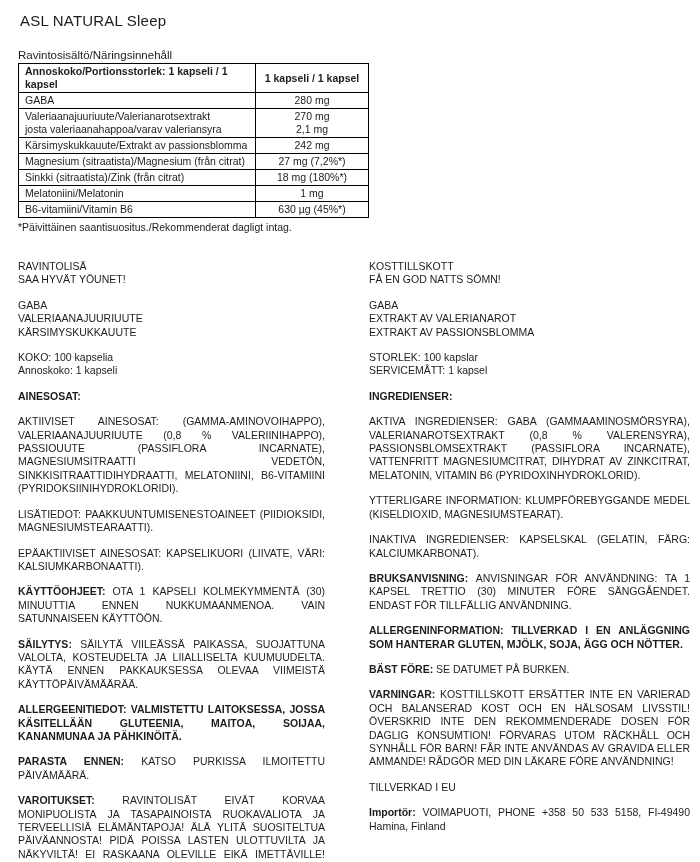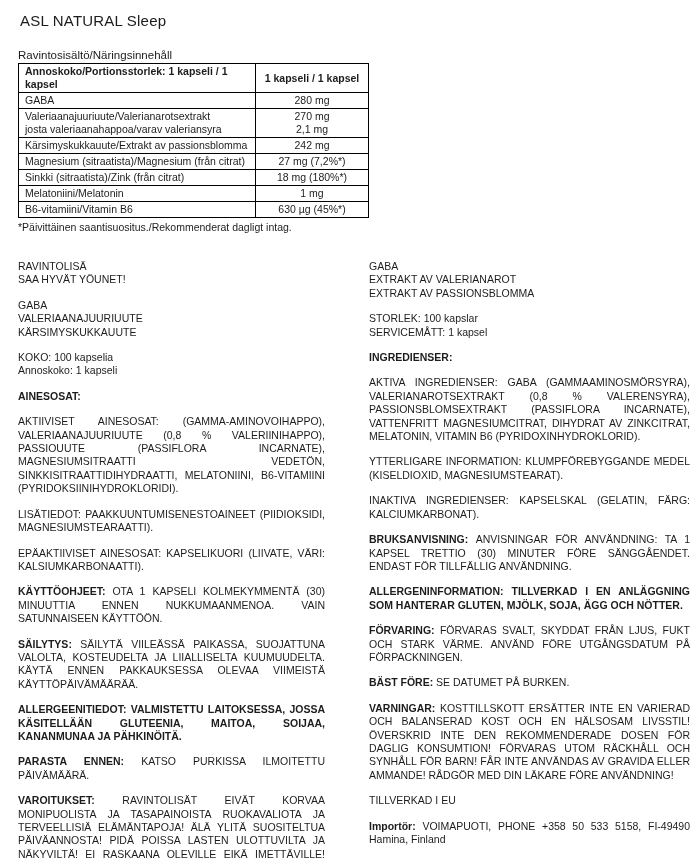--- a/index.html
+++ b/index.html
@@ -151,29 +151,29 @@
         <div class="para">AKTIIVISET AINESOSAT: (GAMMA-AMINOVOIHAPPO), VALERIAANAJUURIUUTE (0,8 % VALERIINIHAPPO), PASSIOUUTE (PASSIFLORA INCARNATE), MAGNESIUMSITRAATTI VEDETÖN, SINKKISITRAATTIDIHYDRAATTI, MELATONIINI, B6-VITAMIINI (PYRIDOKSIINIHYDROKLORIDI).</div>
         <div class="para">LISÄTIEDOT: PAAKKUUNTUMISENESTOAINEET (PIIDIOKSIDI, MAGNESIUMSTEARAATTI).</div>
         <div class="para">EPÄAKTIIVISET AINESOSAT: KAPSELIKUORI (LIIVATE, VÄRI: KALSIUMKARBONAATTI).</div>
         <div class="para"><span class="lbl">KÄYTTÖOHJEET: </span>OTA 1 KAPSELI KOLMEKYMMENTÄ (30) MINUUTTIA ENNEN NUKKUMAANMENOA. VAIN SATUNNAISEEN KÄYTTÖÖN.</div>
         <div class="para"><span class="lbl">SÄILYTYS: </span>SÄILYTÄ VIILEÄSSÄ PAIKASSA, SUOJATTUNA VALOLTA, KOSTEUDELTA JA LIIALLISELTA KUUMUUDELTA. KÄYTÄ ENNEN PAKKAUKSESSA OLEVAA VIIMEISTÄ KÄYTTÖPÄIVÄMÄÄRÄÄ.</div>
         <div class="para allbold"><span class="lbl">ALLERGEENITIEDOT: </span>VALMISTETTU LAITOKSESSA, JOSSA KÄSITELLÄÄN GLUTEENIA, MAITOA, SOIJAA, KANANMUNAA JA PÄHKINÖITÄ.</div>
         <div class="para"><span class="lbl">PARASTA ENNEN: </span>KATSO PURKISSA ILMOITETTU PÄIVÄMÄÄRÄ.</div>
         <div class="para"><span class="lbl">VAROITUKSET: </span>RAVINTOLISÄT EIVÄT KORVAA MONIPUOLISTA JA TASAPAINOISTA RUOKAVALIOTA JA TERVEELLISIÄ ELÄMÄNTAPOJA! ÄLÄ YLITÄ SUOSITELTUA PÄIVÄANNOSTA! PIDÄ POISSA LASTEN ULOTTUVILTA JA NÄKYVILTÄ! EI RASKAANA OLEVILLE EIKÄ IMETTÄVILLE! NEUVOTTELE LÄÄKÄRIN KANSSA ENNEN KÄYTTÖÄ!</div>
       </div>
     <div class="col right">
+        <div class="para">KOSTTILLSKOTT<br>FÅ EN GOD NATTS SÖMN!</div>
         <div class="para">GABA<br>EXTRAKT AV VALERIANAROT<br>EXTRAKT AV PASSIONSBLOMMA</div>
         <div class="para">STORLEK: 100 kapslar<br>SERVICEMÅTT: 1 kapsel</div>
         <div class="para allbold"><span class="lbl">INGREDIENSER:</span></div>
         <div class="para">AKTIVA INGREDIENSER: GABA (GAMMAAMINOSMÖRSYRA), VALERIANAROTSEXTRAKT (0,8 % VALERENSYRA), PASSIONSBLOMSEXTRAKT (PASSIFLORA INCARNATE), VATTENFRITT MAGNESIUMCITRAT, DIHYDRAT AV ZINKCITRAT, MELATONIN, VITAMIN B6 (PYRIDOXINHYDROKLORID).</div>
         <div class="para">YTTERLIGARE INFORMATION: KLUMPFÖREBYGGANDE MEDEL (KISELDIOXID, MAGNESIUMSTEARAT).</div>
         <div class="para">INAKTIVA INGREDIENSER: KAPSELSKAL (GELATIN, FÄRG: KALCIUMKARBONAT).</div>
         <div class="para"><span class="lbl">BRUKSANVISNING: </span>ANVISNINGAR FÖR ANVÄNDNING: TA 1 KAPSEL TRETTIO (30) MINUTER FÖRE SÄNGGÅENDET. ENDAST FÖR TILLFÄLLIG ANVÄNDNING.</div>
         <div class="para allbold"><span class="lbl">ALLERGENINFORMATION: </span>TILLVERKAD I EN ANLÄGGNING SOM HANTERAR GLUTEN, MJÖLK, SOJA, ÄGG OCH NÖTTER.</div>
-        <div class="para"><span class="lbl">FÖRVARING: </span>FÖRVARAS SVALT, SKYDDAT FRÅN LJUS, FUKT OCH STARK VÄRME. ANVÄND FÖRE UTGÅNGSDATUM PÅ FÖRPACKNINGEN.</div>
         <div class="para"><span class="lbl">BÄST FÖRE: </span>SE DATUMET PÅ BURKEN.</div>
         <div class="para"><span class="lbl">VARNINGAR: </span>KOSTTILLSKOTT ERSÄTTER INTE EN VARIERAD OCH BALANSERAD KOST OCH EN HÄLSOSAM LIVSSTIL! ÖVERSKRID INTE DEN REKOMMENDERADE DOSEN FÖR DAGLIG KONSUMTION! FÖRVARAS UTOM RÄCKHÅLL OCH SYNHÅLL FÖR BARN! FÅR INTE ANVÄNDAS AV GRAVIDA ELLER AMMANDE! RÅDGÖR MED DIN LÄKARE FÖRE ANVÄNDNING!</div>
         <div class="para">TILLVERKAD I EU</div>
         <div class="para"><span class="lbl">Importör: </span>VOIMAPUOTI, PHONE +358 50 533 5158, FI-49490 Hamina, Finland</div>
       </div>
   </div>
 
 </div>
 
 </body></html>

